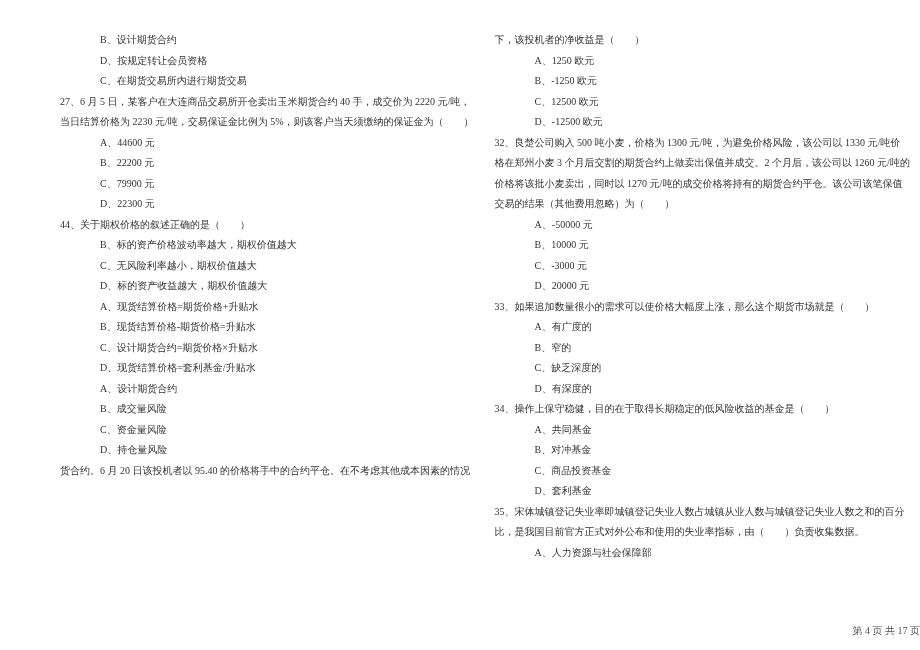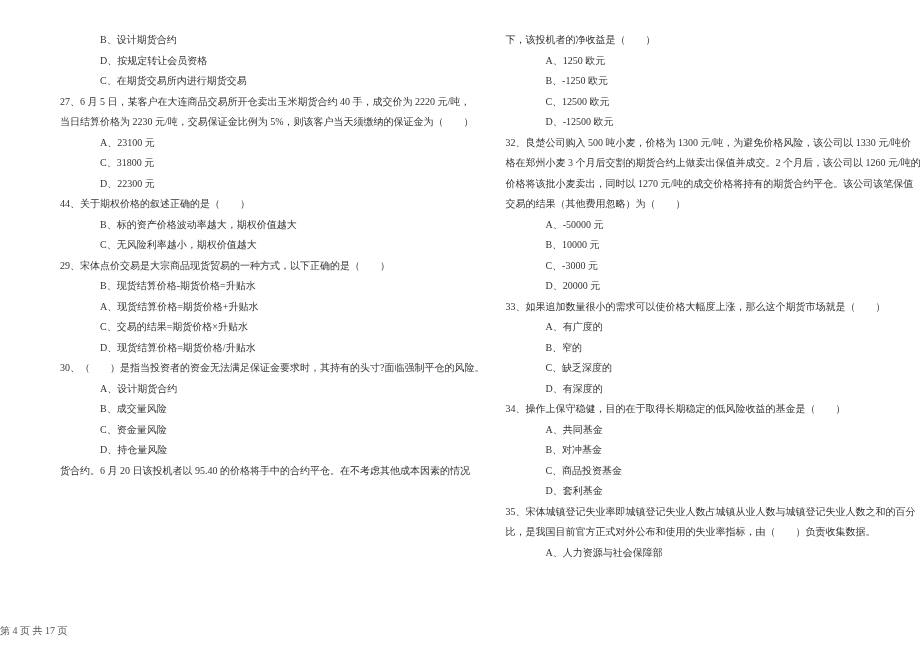--- a/index.html
+++ b/index.html
@@ -25,52 +25,52 @@
     .line {
       white-space: nowrap;
     }
     .indent-1 { padding-left: 40px; }
     .indent-2 { padding-left: 0px; }
     .footer {
       position: absolute;
       bottom: 12px;
       left: 0;
       right: 0;
-      text-align: left;
+      text-align: right;
       font-size: 10px;
       color: #555;
     }
   </style>
 </head>
 <body>
 
 <div class="page">
 
   <div class="column">
     <div class="line indent-1">B、设计期货合约</div>
     <div class="line indent-1">D、按规定转让会员资格</div>
     <div class="line indent-1">C、在期货交易所内进行期货交易</div>
 
     <div class="line indent-2">27、6 月 5 日，某客户在大连商品交易所开仓卖出玉米期货合约 40 手，成交价为 2220 元/吨，</div>
     <div class="line indent-2">当日结算价格为 2230 元/吨，交易保证金比例为 5%，则该客户当天须缴纳的保证金为（　　）</div>
-    <div class="line indent-1">A、23100 元</div>
-    <div class="line indent-1">C、31800 元</div>
+    <div class="line indent-1">A、44600 元</div>
+    <div class="line indent-1">B、22200 元</div>
+    <div class="line indent-1">C、79900 元</div>
     <div class="line indent-1">D、22300 元</div>
 
     <div class="line indent-2">44、关于期权价格的叙述正确的是（　　）</div>
     <div class="line indent-1">B、标的资产价格波动率越大，期权价值越大</div>
     <div class="line indent-1">C、无风险利率越小，期权价值越大</div>
+    <div class="line indent-1">D、标的资产收益越大，期权价值越大</div>
 
-    <div class="line indent-2">29、宋体点价交易是大宗商品现货贸易的一种方式，以下正确的是（　　）</div>
+    <div class="line indent-1">A、现货结算价格=期货价格+升贴水</div>
     <div class="line indent-1">B、现货结算价格-期货价格=升贴水</div>
-    <div class="line indent-1">A、现货结算价格=期货价格+升贴水</div>
-    <div class="line indent-1">C、交易的结果=期货价格×升贴水</div>
-    <div class="line indent-1">D、现货结算价格=期货价格/升贴水</div>
+    <div class="line indent-1">C、设计期货合约=期货价格×升贴水</div>
+    <div class="line indent-1">D、现货结算价格=套利基金/升贴水</div>
 
-    <div class="line indent-2">30、（　　）是指当投资者的资金无法满足保证金要求时，其持有的头寸?面临强制平仓的风险。</div>
     <div class="line indent-1">A、设计期货合约</div>
     <div class="line indent-1">B、成交量风险</div>
     <div class="line indent-1">C、资金量风险</div>
     <div class="line indent-1">D、持仓量风险</div>
 
     <div class="line indent-2">货合约。6 月 20 日该投机者以 95.40 的价格将手中的合约平仓。在不考虑其他成本因素的情况</div>
   </div>
 
   <div class="column">
     <div class="line indent-2">下，该投机者的净收益是（　　）</div>

